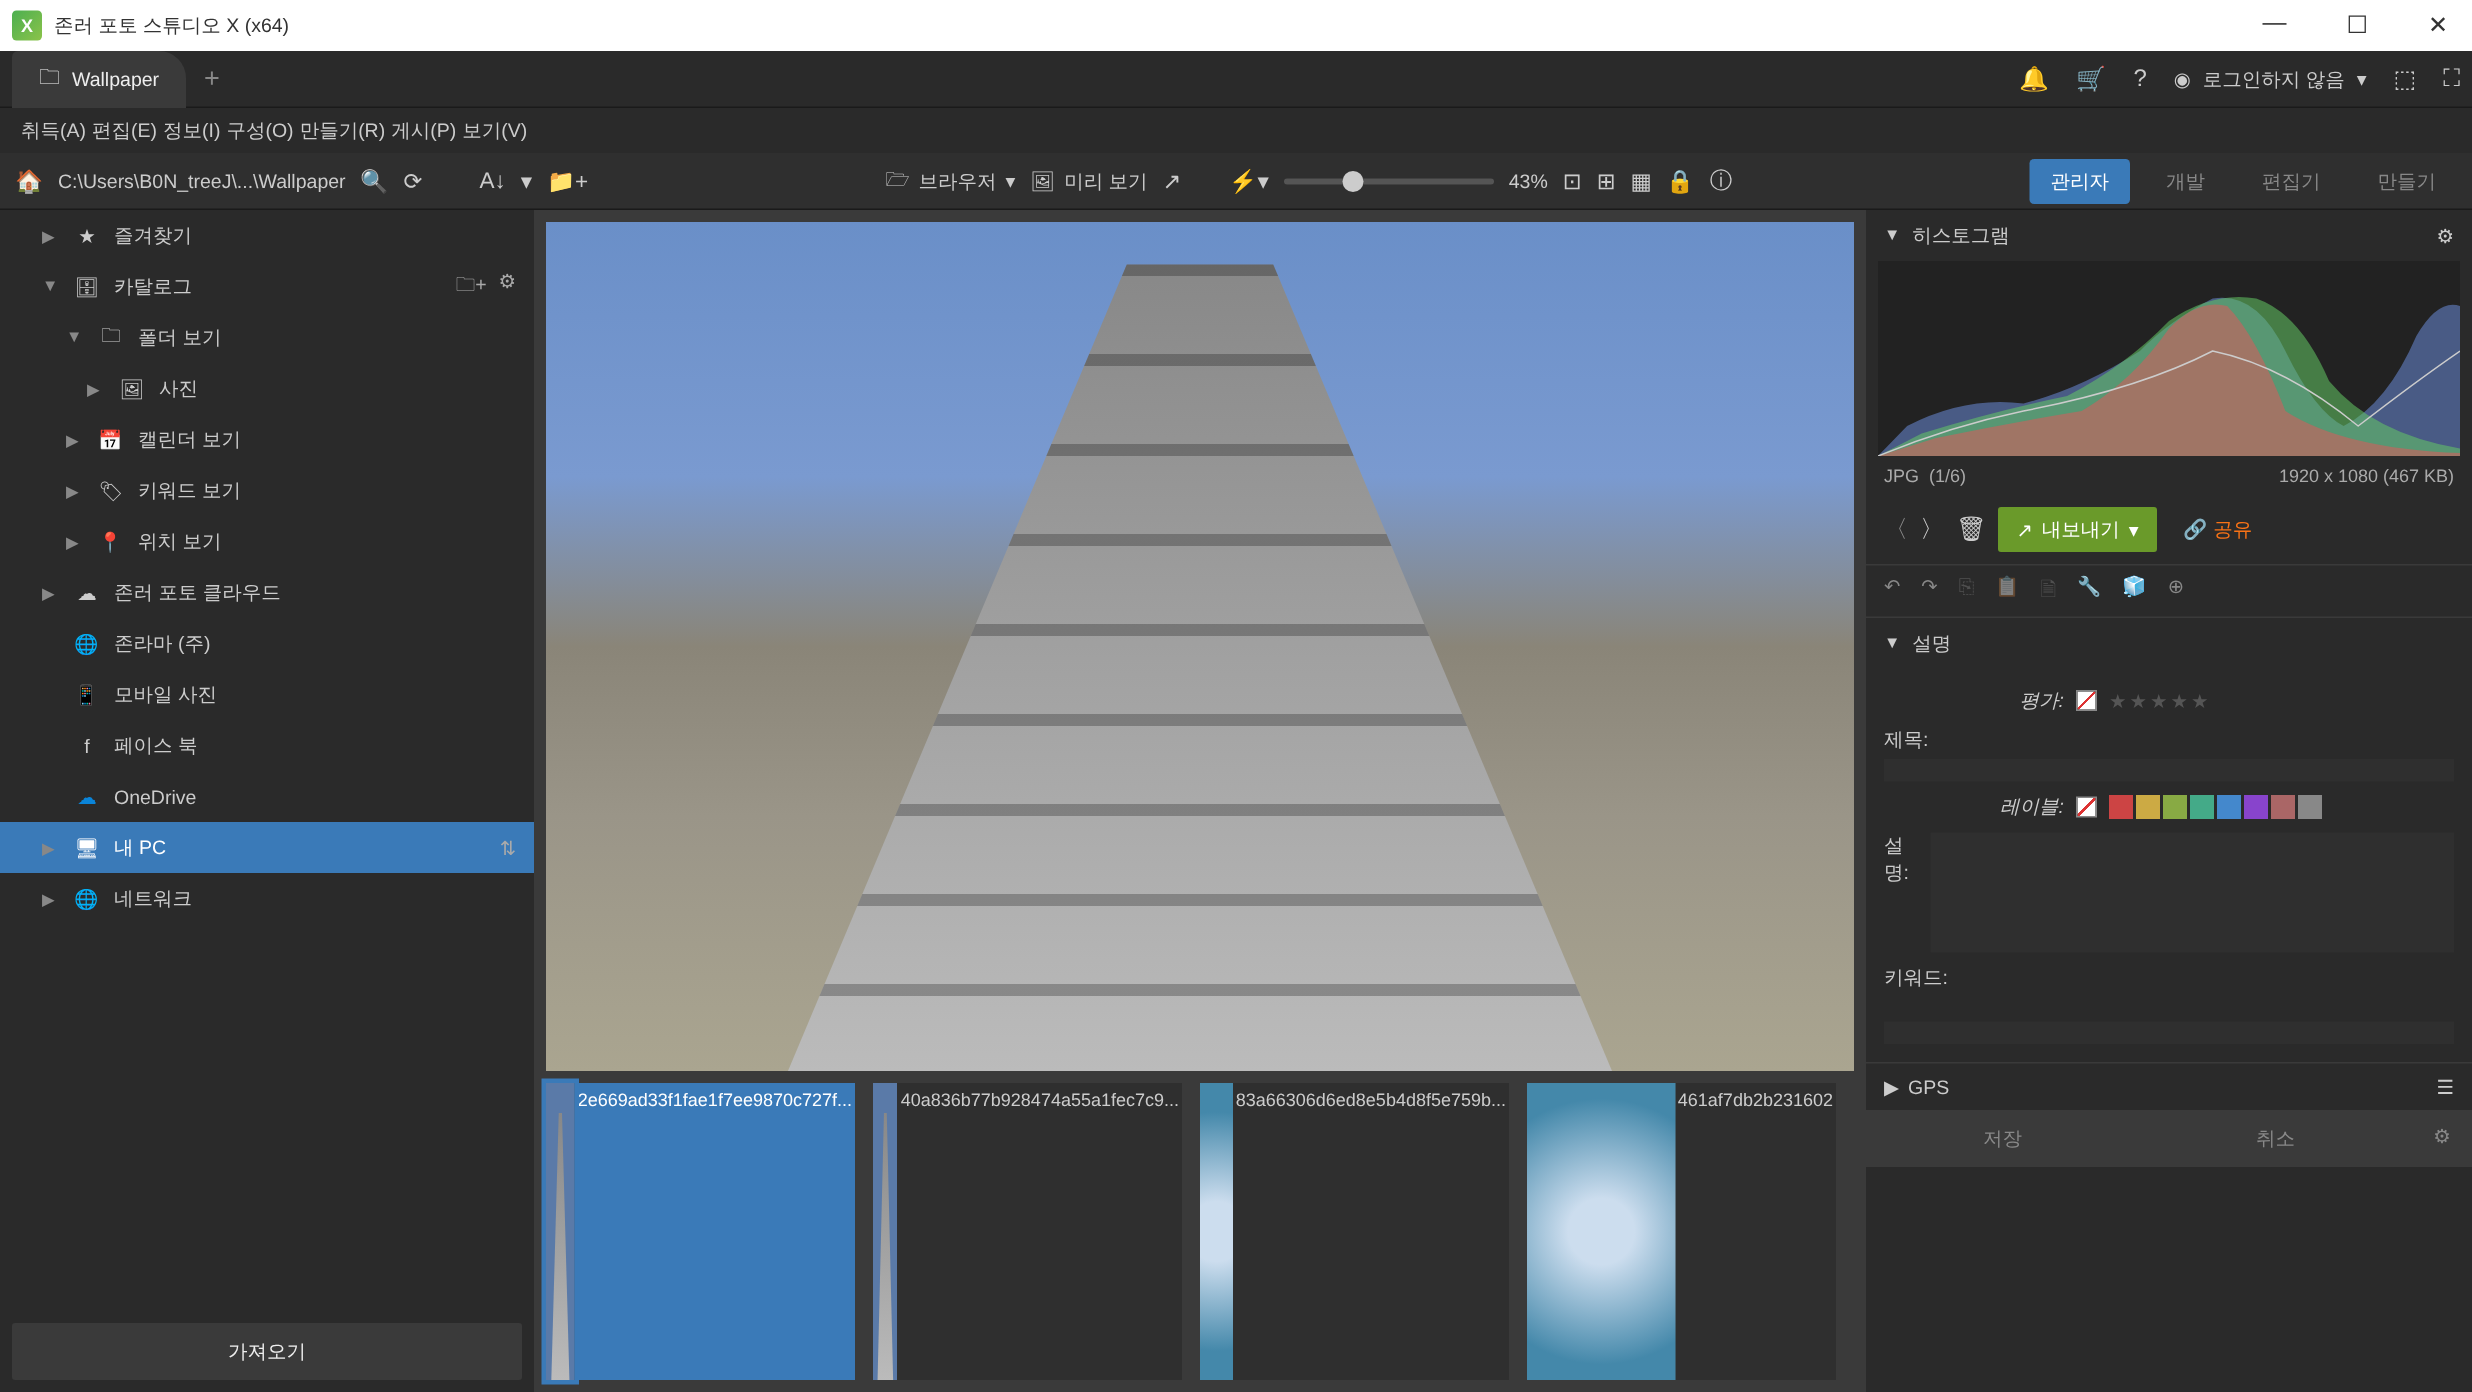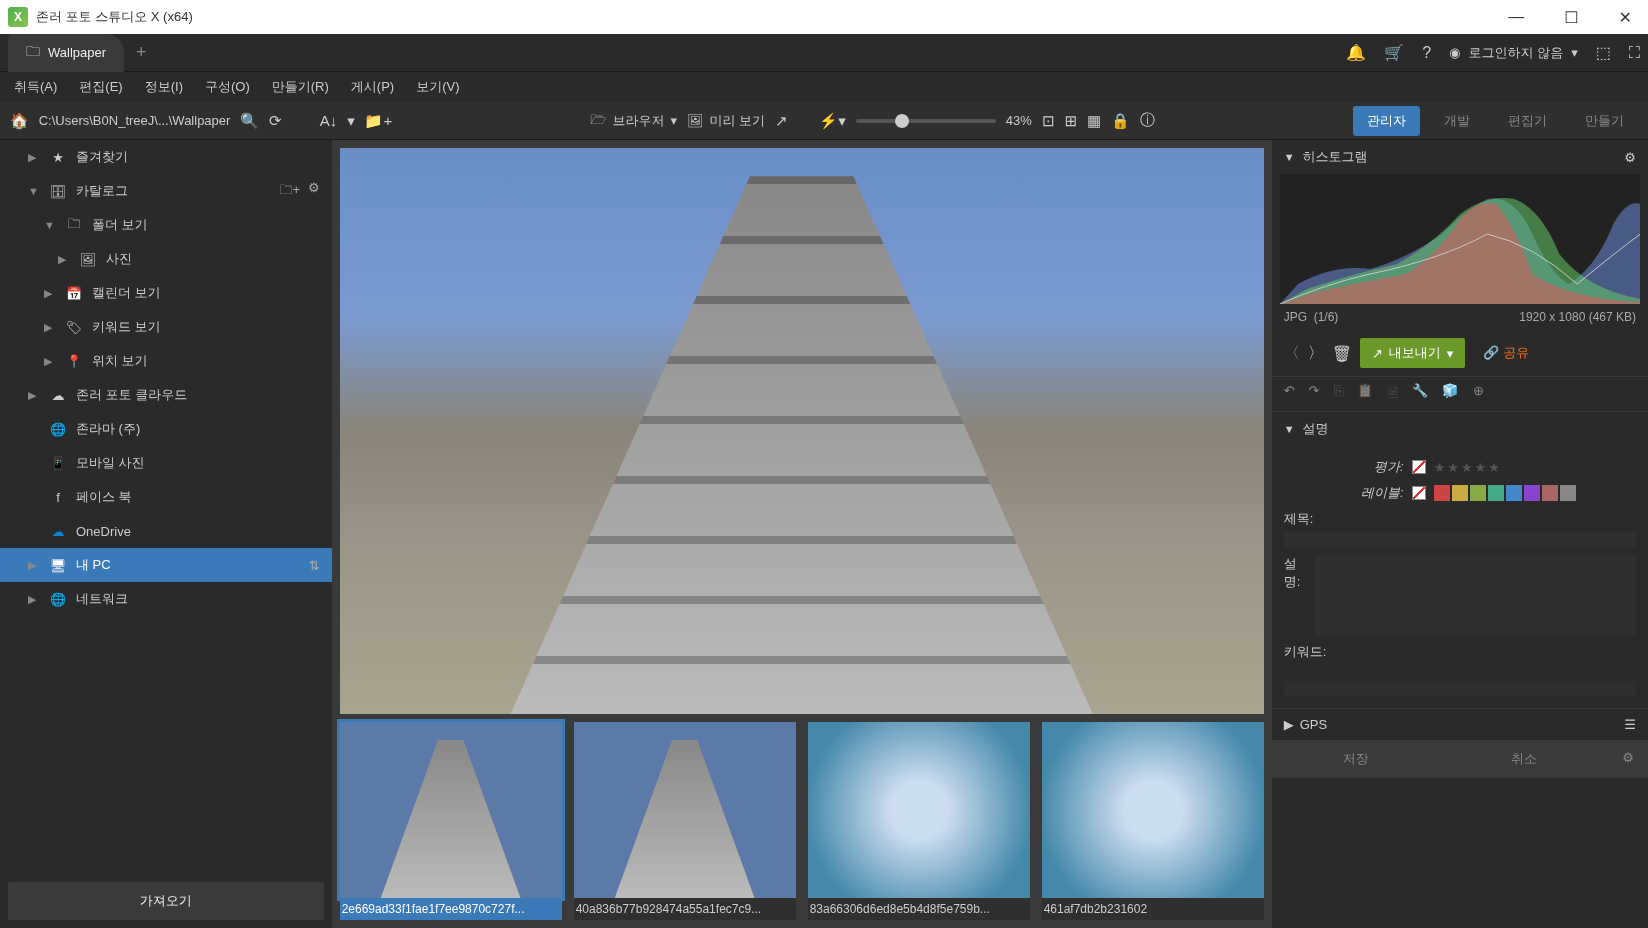--- a/index.html
+++ b/index.html
@@ -14,21 +14,21 @@
 
 .tabbar { height:38px; background:#2a2a2a; display:flex; align-items:center; padding:0 8px; border-bottom:1px solid #1a1a1a; }
 .tab { height:38px; background:#3a3a3a; padding:0 18px; display:flex; align-items:center; gap:8px; color:#eee; border-radius:4px 18px 0 0; }
 .tab .folder-icon { font-size:14px; }
 .tab-add { margin-left:12px; color:#888; font-size:18px; cursor:pointer; }
 .tabbar .right { margin-left:auto; display:flex; align-items:center; gap:18px; color:#ccc; }
 .tabbar .right .icon { font-size:16px; cursor:pointer; }
 .login { display:flex; align-items:center; gap:8px; }
 
 
-.menubar { height:30px; background:#2a2a2a; display:flex; align-items:center; padding:0 14px; gap:22px; color:#ccc; }
+.menubar { height:30px; background:#2a2a2a; display:flex; align-items:center; padding:0 14px; gap:4px; color:#ccc; }
 .menubar span { cursor:pointer; }
 
 
 .toolbar { height:38px; background:#2f2f2f; display:flex; align-items:center; padding:0 10px; gap:10px; border-bottom:1px solid #1a1a1a; }
 .path { color:#ccc; flex:0 0 auto; }
 .tool-icon { color:#ccc; cursor:pointer; font-size:15px; }
 .toolbar .spacer { flex:1; }
 .browser-btn { display:flex; align-items:center; gap:6px; }
 .slider { width:140px; height:4px; background:#555; position:relative; border-radius:2px; }
 .slider .thumb { width:14px; height:14px; background:#ccc; border-radius:50%; position:absolute; top:-5px; left:28%; }
@@ -48,21 +48,21 @@
 .tree-item .trailing { margin-left:auto; color:#aaa; display:flex; gap:8px;}
 .import-btn { background:#3a3a3a; color:#eee; text-align:center; padding:10px; margin:8px; border-radius:2px; margin-top:auto;}
 
 .center { flex:1; background:#3a3a3a; display:flex; flex-direction:column; padding:8px; gap:8px; }
 .preview { flex:1; background:#3a3a3a; display:flex; align-items:center; justify-content:center; }
 .preview .img { width:100%; height:100%; background:linear-gradient(180deg,#6a8fc8 0%,#7a9ad0 30%,#8a8578 50%,#9a9588 70%,#aaa590 100%); position:relative; overflow:hidden;}
 
 .tower { position:absolute; bottom:0; left:50%; transform:translateX(-50%); width:70%; height:95%; background:linear-gradient(180deg,#888 0%,#bbb 100%); clip-path:polygon(42% 0,58% 0,95% 100%,5% 100%);}
 .tower::before { content:""; position:absolute; inset:0; background:repeating-linear-gradient(180deg,rgba(0,0,0,0.25) 0 8px,transparent 8px 60px);}
 .thumbs { height:198px; display:flex; gap:12px; }
-.thumb-item { width:222px; display:flex; flex-direction:column; }
+.thumb-item { width:206px; display:flex; flex-direction:row; }
 .thumb-item .timg { flex:1; background:#5a7aa8; position:relative; overflow:hidden;}
 .thumb-item.sel .timg { outline:3px solid #3a7ab8; }
 .thumb-item .tname { font-size:12px; color:#ccc; padding:4px 2px; white-space:nowrap; overflow:hidden; text-overflow:ellipsis; background:#2f2f2f;}
 .thumb-item.sel .tname { background:#3a7ab8; color:#fff;}
 .timg.ice { background:radial-gradient(circle,#cde 20%,#48a 80%);}
 .timg .mini-tower{position:absolute;bottom:0;left:50%;transform:translateX(-50%);width:70%;height:90%;background:linear-gradient(180deg,#888,#bbb);clip-path:polygon(42% 0,58% 0,95% 100%,5% 100%);}
 
 .rightpanel { width:404px; background:#2a2a2a; display:flex; flex-direction:column; overflow:hidden; }
 .panel-header { display:flex; align-items:center; padding:8px 12px; gap:8px; background:#2a2a2a; }
 .panel-header .arrow { font-size:11px;}
@@ -332,38 +332,38 @@
     <div class="panel-header">
       <span class="arrow">▼</span>
       <span>설명</span>
     </div>
     <div class="desc-section">
       <div class="field-row">
         <span class="lbl">평가:</span>
         <span class="no-label"></span>
         <span class="stars">★★★★★</span>
       </div>
+      <div class="field-row" style="flex-direction:column;align-items:flex-start;gap:4px">
+        <span>제목:</span>
+        <input class="input-field" style="width: 100%;">
+      </div>
       <div class="field-row">
         <span class="lbl">레이블:</span>
         <span class="no-label"></span>
         <div class="color-swatches" id="swatches">
             <div class="swatch" style="background: rgb(204, 68, 68);"></div>
             <div class="swatch" style="background: rgb(204, 170, 68);"></div>
             <div class="swatch" style="background: rgb(136, 170, 68);"></div>
             <div class="swatch" style="background: rgb(68, 170, 136);"></div>
             <div class="swatch" style="background: rgb(68, 136, 204);"></div>
             <div class="swatch" style="background: rgb(136, 68, 204);"></div>
             <div class="swatch" style="background: rgb(170, 102, 102);"></div>
             <div class="swatch" style="background: rgb(136, 136, 136);"></div>
           </div>
       </div>
-      <div class="field-row" style="flex-direction:column;align-items:flex-start;gap:4px">
-        <span>제목:</span>
-        <input class="input-field" style="width: 100%;">
-      </div>
       <div class="field-row" style="flex-direction:row;align-items:flex-start;gap:4px">
         <span>설명:</span>
         <textarea class="textarea-field" style=""></textarea>
       </div>
       <div class="field-row" style="flex-direction:column;align-items:flex-start;gap:20px">
         <span>키워드:</span>
         <input class="input-field" style="width: 100%; height: 40px;">
       </div>
     </div>
 

